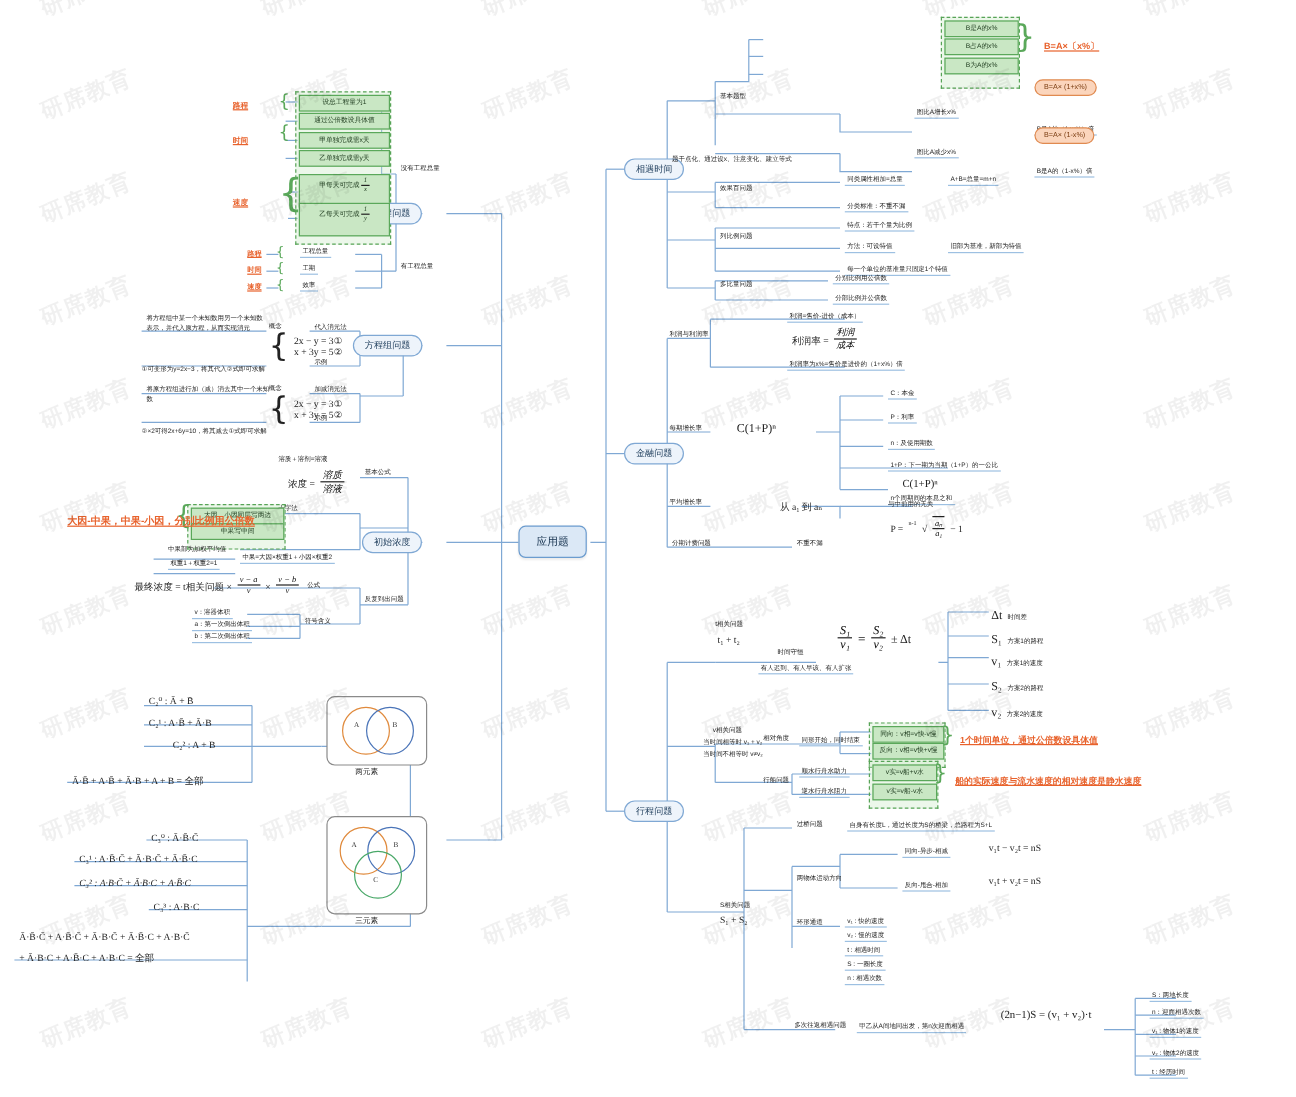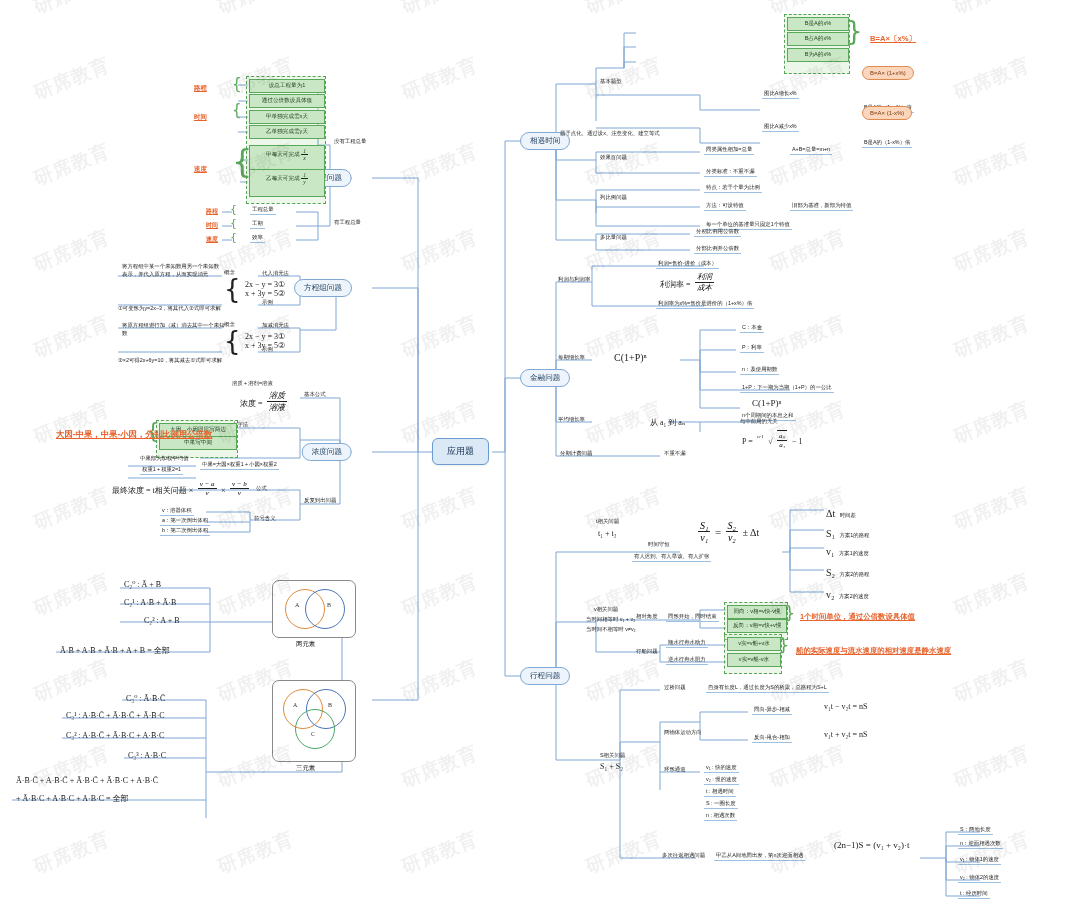--- a/index.html
+++ b/index.html
@@ -217,21 +217,21 @@
         <path d="M946,862 H980"></path>
         <path d="M946,880 H980"></path>
         <path d="M946,896 H980"></path>
     </g>
   </svg>
 
   <div class="node root" style="left:432px;top:438px;">应用题</div>
 
   <div class="node pill" style="left:352px;top:169px;transform:translateX(-100%);">工程问题</div>
   <div class="node pill" style="left:352px;top:279px;transform:translateX(-100%);">方程组问题</div>
-  <div class="node pill" style="left:352px;top:443px;transform:translateX(-100%);">浓度问题</div>
+  <div class="node pill" style="left:352px;top:443px;transform:translateX(-100%);">初始浓度</div>
   <div class="node pill" style="left:352px;top:691px;transform:translateX(-100%);">容斥问题</div>
   <div class="node pill" style="left:520px;top:132px;">相遇时间</div>
   <div class="node pill" style="left:520px;top:369px;">金融问题</div>
   <div class="node pill" style="left:520px;top:667px;">行程问题</div>
 
   <div class="node txt" style="left:334px;top:138px;">没有工程总量</div>
   <div class="node txt" style="left:334px;top:219px;">有工程总量</div>
 
   <div class="gdash" style="left:246px;top:76px;width:74px;height:122px;"></div>
   <div class="node gbox" style="left:249px;top:79px;width:64px;">设总工程量为1</div>
@@ -363,21 +363,21 @@
     <div class="circ" style="left:33px;top:8px;width:38px;height:38px;border:1.2px solid #4a74b8;"></div>
     <div class="circ" style="left:22px;top:28px;width:38px;height:38px;border:1.2px solid #49a868;"></div>
     <div class="clab" style="left:20px;top:21px;">A</div>
     <div class="clab" style="left:55px;top:21px;">B</div>
     <div class="clab" style="left:38px;top:50px;">C</div>
   </div>
   <div class="node txt7" style="left:296px;top:764px;">三元素</div>
 
   <div class="node eq" style="left:126px;top:694px;">C₃⁰ : Ā·B̄·C̄</div>
   <div class="node eq" style="left:66px;top:711px;">C₃¹ : A·B̄·C̄ + Ā·B·C̄ + Ā·B̄·C</div>
-  <div class="node eq" style="left:66px;top:731px;">C₃² : A·B·C̄ + Ā·B·C + A·B̄·C</div>
+  <div class="node eq" style="left:66px;top:731px;font-style:italic;">C₃² : A·B·C̄ + Ā·B·C + A·B̄·C</div>
   <div class="node eq" style="left:128px;top:751px;">C₃³ : A·B·C</div>
   <div class="node eq" style="left:16px;top:776px;">Ā·B̄·C̄ + A·B̄·C̄ + Ā·B·C̄ + Ā·B̄·C + A·B·C̄</div>
   <div class="node eq" style="left:16px;top:793px;">+ Ā·B·C + A·B̄·C + A·B·C = 全部</div>
 
   <div class="node txt" style="left:560px;top:130px;">题干点化、通过设x、注意变化、建立等式</div>
   <div class="node txt" style="left:600px;top:78px;">基本题型</div>
   <div class="node txt" style="left:600px;top:154px;">效果百问题</div>
   <div class="node txt" style="left:600px;top:194px;">列比例问题</div>
   <div class="node txt" style="left:600px;top:234px;">多比量问题</div>
 

